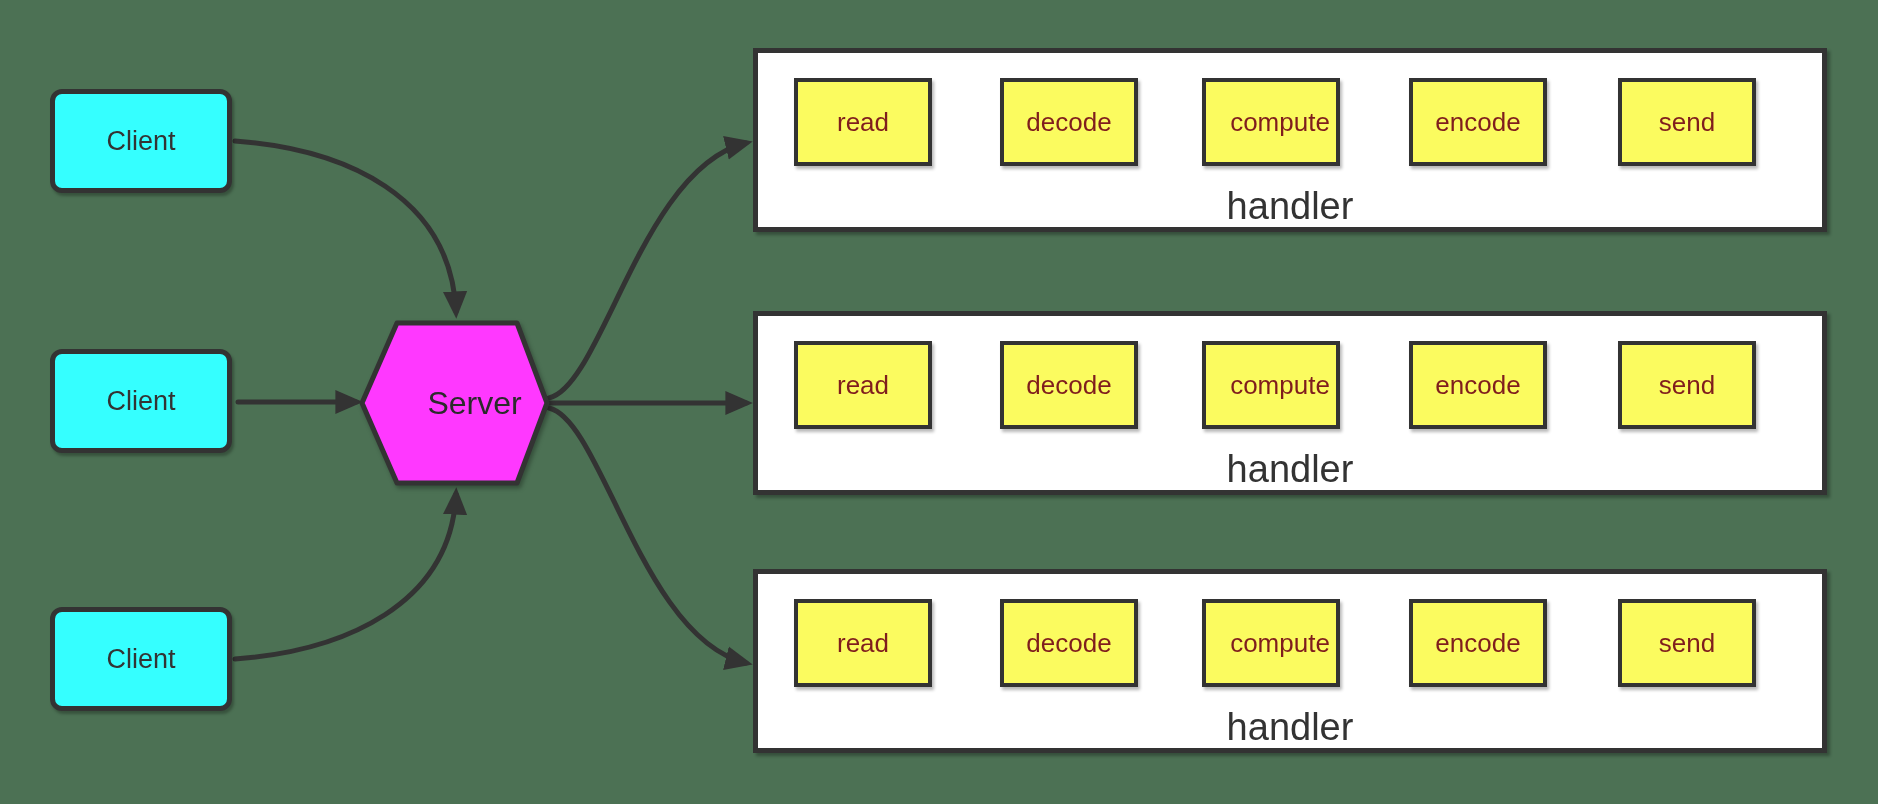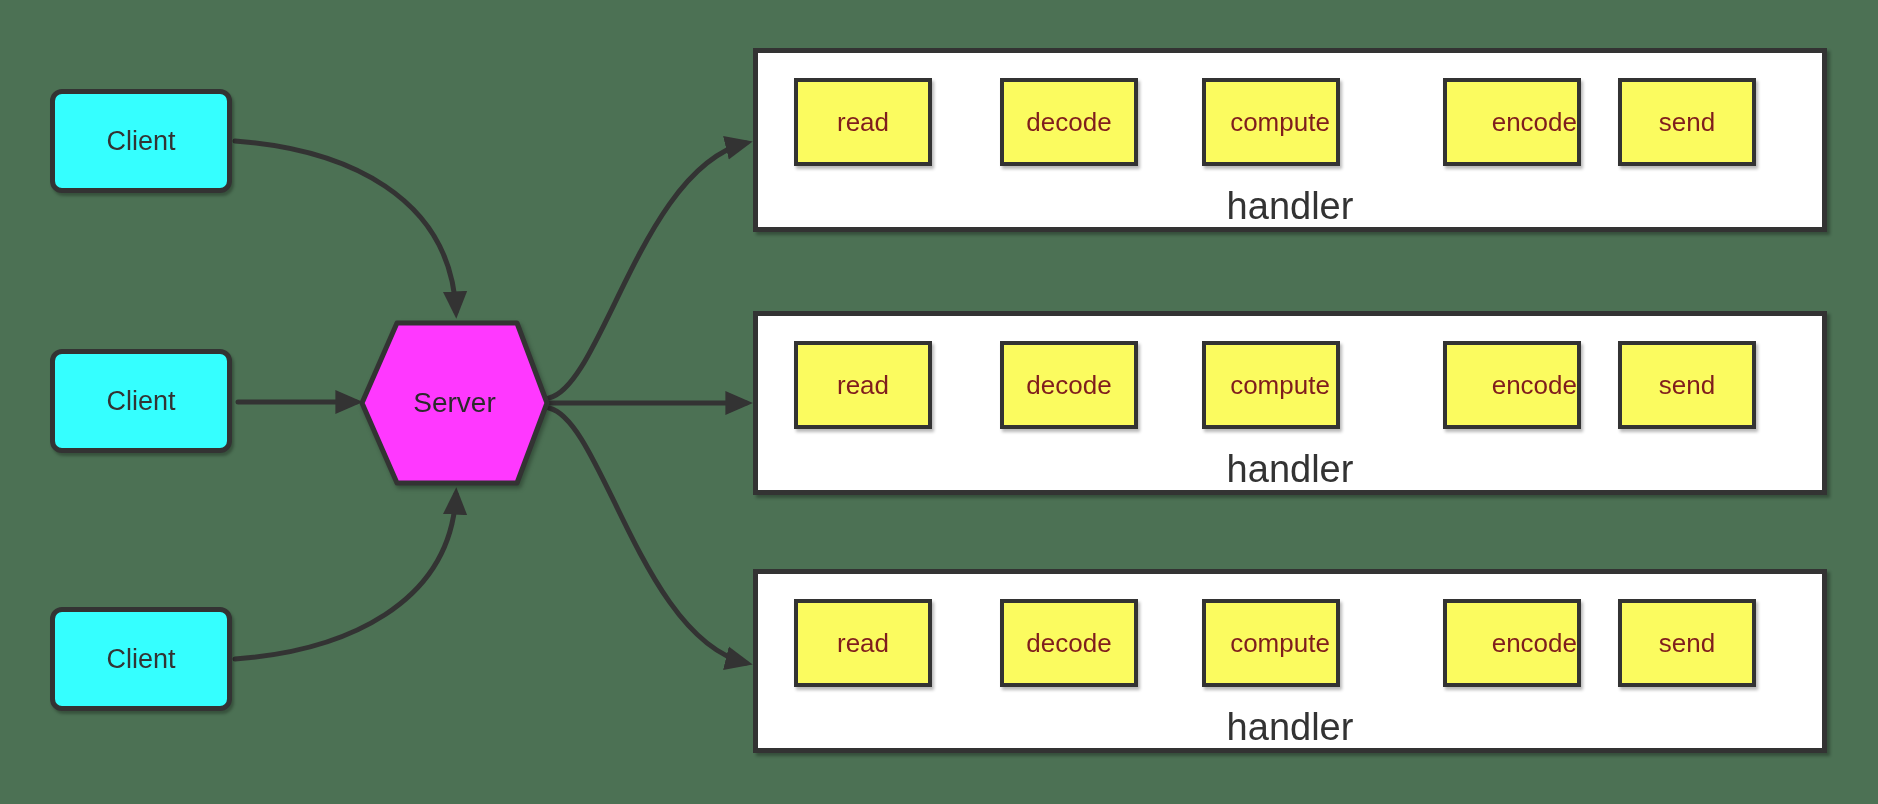--- a/index.html
+++ b/index.html
@@ -17,23 +17,23 @@
     background:#35FFFF;border:5px solid #333333;border-radius:12px;
     box-sizing:border-box;
     display:flex;align-items:center;justify-content:center;
     font-size:27px;color:#333333;
     box-shadow:2px 3px 3px rgba(0,0,0,0.28);
   }
   .client.c1{top:89px;} .client.c2{top:349px;} .client.c3{top:607px;}
 
   
   .server-label{
-    position:absolute;left:362px;top:323px;width:185px;height:160px;
+    position:absolute;left:382px;top:323px;width:185px;height:160px;
     display:flex;align-items:center;justify-content:center;
-    font-size:28px;color:#2b2b2b;pointer-events:none;
+    font-size:32px;color:#2b2b2b;pointer-events:none;
   }
 
   
   .handler{
     position:absolute;left:753px;width:1074px;height:184px;
     background:#FFFFFF;border:5px solid #333333;box-sizing:border-box;
     box-shadow:3px 3px 3px rgba(0,0,0,0.3);
   }
   .handler.h1{top:48px;} .handler.h2{top:311px;} .handler.h3{top:569px;}
   .handler-label{
@@ -43,21 +43,21 @@
 
   
   .step{
     position:absolute;top:25px;width:138px;height:88px;
     background:#FBFB5F;border:4px solid #333333;box-sizing:border-box;
     display:flex;align-items:center;justify-content:center;
     font-size:26px;color:#7f1d1d;
     box-shadow:2px 3px 3px rgba(0,0,0,0.28);
   }
   .step.s1{left:36px;} .step.s2{left:242px;} .step.s3{left:444px;padding-left:18px;}
-  .step.s4{left:685px;justify-content:flex-end;} .step.s5{left:860px;align-items:center;}
+  .step.s4{left:651px;} .step.s5{left:860px;align-items:center;}
 
   .hex{filter:drop-shadow(2px 3px 2px rgba(0,0,0,0.3));}
 </style>
 </head>
 <body>
 
 <div class="canvas">
 
   <svg class="layer" viewBox="0 0 1878 804" xmlns="http://www.w3.org/2000/svg">
     <defs>

